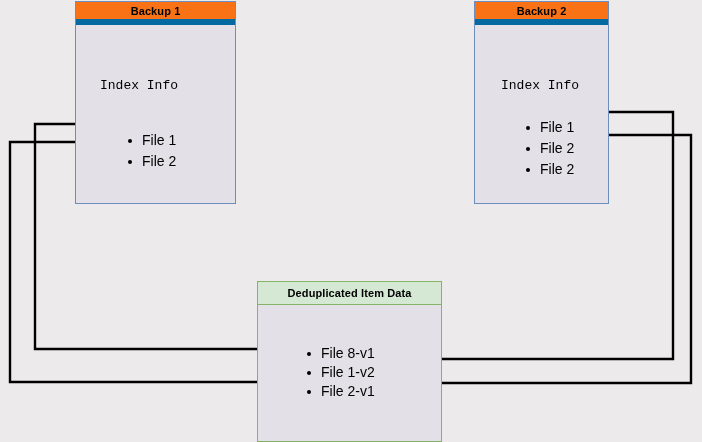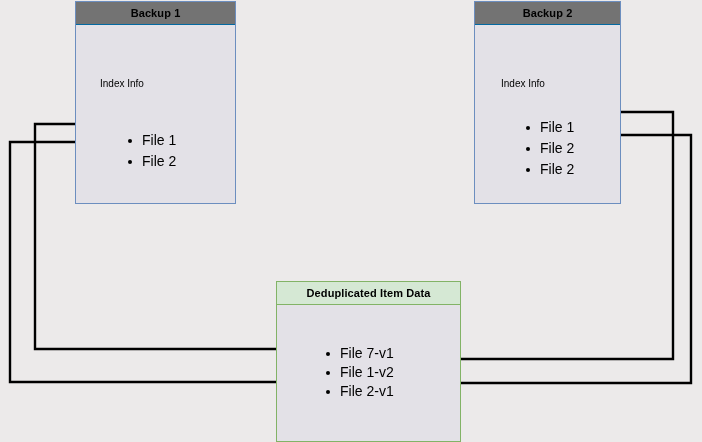--- a/index.html
+++ b/index.html
@@ -32,43 +32,44 @@
     box-sizing: border-box;
     border: 1px solid #6c8ebf;
     background: #e3e1e7;
   }
   .node.green {
     border: 1px solid #82b366;
   }
   .node-header {
     box-sizing: border-box;
     height: 23px;
-    background: #737373;
-    border-bottom: 1px solid #0369a1;
+    background: #f97316;
+    border-bottom: 6px solid #0369a1;
     font-size: 11px;
     font-weight: bold;
     color: #000000;
     display: flex;
     align-items: center;
     justify-content: center;
     letter-spacing: 0.1px;
   }
   .node.green .node-header {
     background: #d5e8d4;
     border-bottom: 1px solid #82b366;
   }
   .node-body {
     position: relative;
     width: 100%;
   }
   .section-label {
     position: absolute;
-    font-size: 10px;
+    font-size: 13px;
     color: #000000;
     white-space: nowrap;
+    font-family: Liberation Mono, monospace;
   }
   .bullet-list {
     position: absolute;
     margin: 0;
     padding: 0;
     list-style: none;
   }
   .bullet-list li {
     position: relative;
     font-size: 14px;
@@ -85,26 +86,26 @@
     width: 4px;
     height: 4px;
     border-radius: 50%;
     background: #000000;
   }
   #backup1 { left: 75px; top: 1px; width: 161px; height: 203px; }
   #backup1 .bullet-list { left: 52px; top: 105px; }
   #backup1 .bullet-list li { line-height: 21px; }
   #backup1 .section-label { left: 24px; top: 53px; }
 
-  #backup2 { left: 474px; top: 1px; width: 147px; height: 203px; }
+  #backup2 { left: 474px; top: 1px; width: 135px; height: 203px; }
   #backup2 .bullet-list { left: 51px; top: 92px; }
   #backup2 .bullet-list li { line-height: 21px; }
   #backup2 .section-label { left: 26px; top: 53px; }
 
-  #dedup { left: 276px; top: 281px; width: 185px; height: 161px; }
+  #dedup { left: 257px; top: 281px; width: 185px; height: 161px; }
   #dedup .bullet-list { left: 49px; top: 39px; }
   #dedup .bullet-list li { line-height: 19px; }
 </style>
 </head>
 <body>
 
 <div id="canvas">
 
   <svg class="conn-layer" viewBox="0 0 702 442" width="702" height="442" xmlns="http://www.w3.org/2000/svg">
     <defs>
@@ -145,20 +146,20 @@
         <li>File 2</li>
         <li>File 2</li>
       </ul>
     </div>
   </div>
 
   <div class="node green" id="dedup">
     <div class="node-header">Deduplicated Item Data</div>
     <div class="node-body">
       <ul class="bullet-list">
-        <li>File 7-v1</li>
+        <li>File 8-v1</li>
         <li>File 1-v2</li>
         <li>File 2-v1</li>
       </ul>
     </div>
   </div>
 
 </div>
 
 </body></html>

